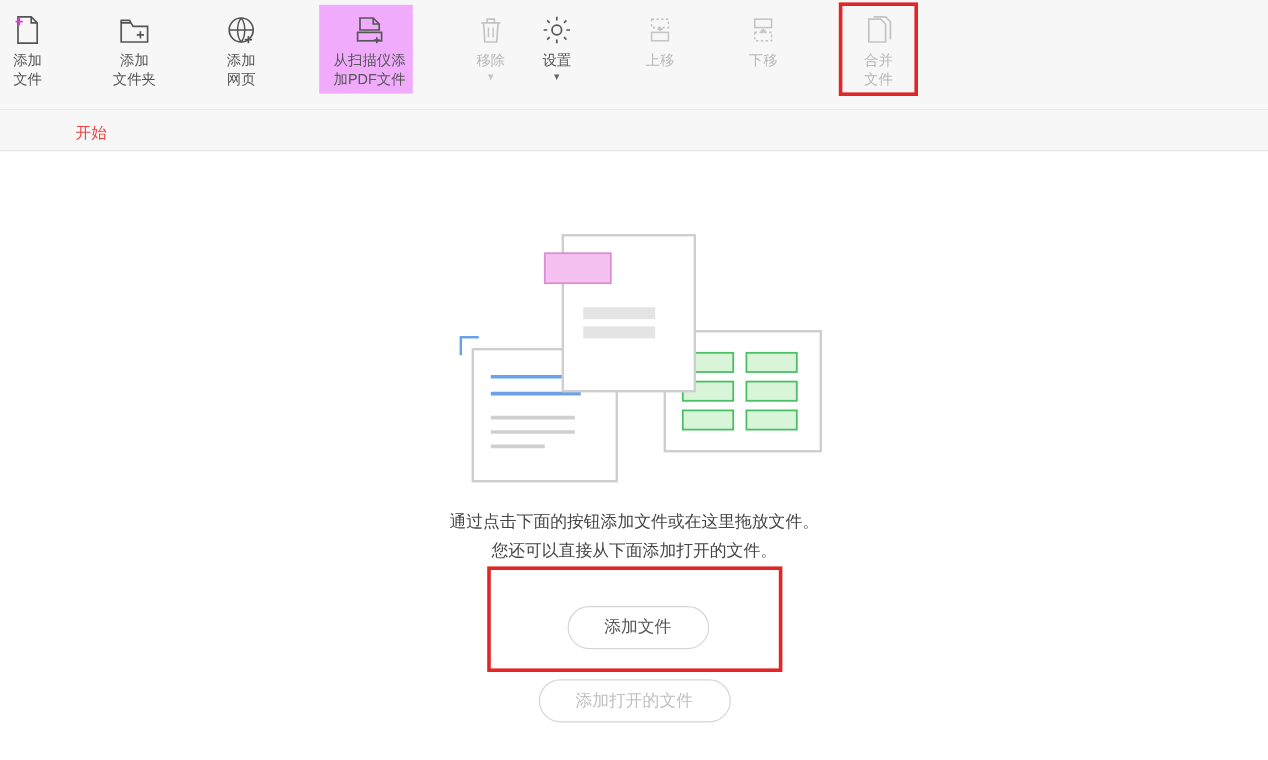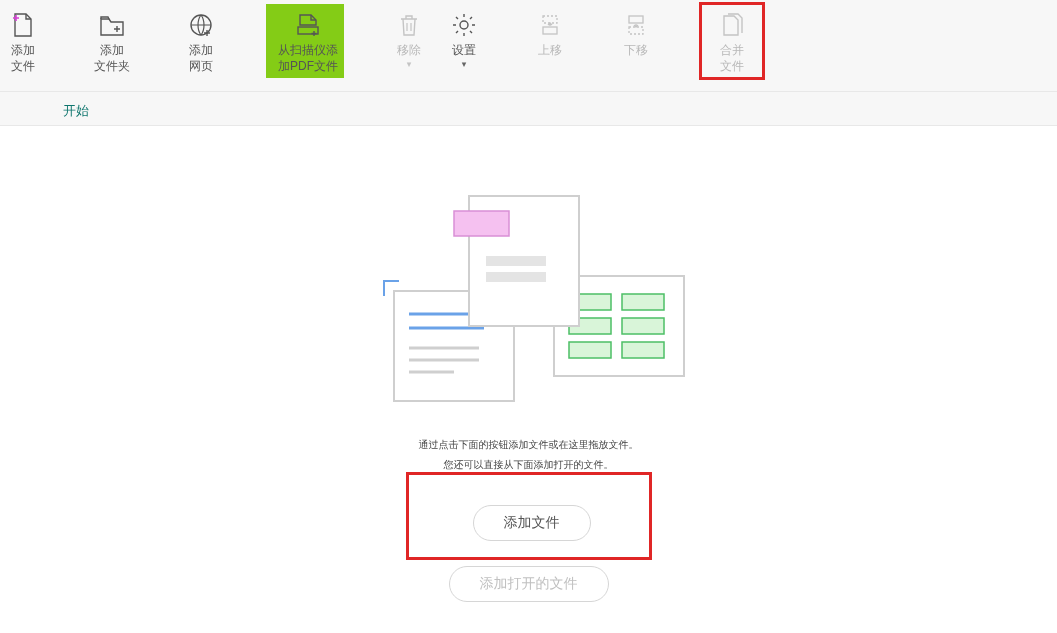--- a/index.html
+++ b/index.html
@@ -24,21 +24,21 @@
     display: flex;
     flex-direction: column;
     align-items: center;
     padding: 6px 6px 4px 6px;
     min-width: 42px;
     cursor: pointer;
     color: #555;
     text-align: center;
   }
   .tool-btn.wide { min-width: 72px; }
-  .tool-btn.active { background: #84cc16; padding-left: 12px; }
+  .tool-btn.active { background: #f0abfc; padding-left: 12px; }
   .tool-btn.disabled { color: #b8b8b8; cursor: default; }
   .tool-btn .icon-slot { height: 30px; display:flex; align-items:center; justify-content:center; }
   .tool-btn .label { font-size: 12px; line-height: 16px; margin-top: 2px; white-space: pre-line; }
   .dd-caret { font-size: 9px; color:#666; line-height: 10px; margin-top:1px;}
   .tool-btn.disabled .dd-caret { color:#c4c4c4; }
   .highlight-red { outline: 3px solid #e02626; outline-offset: -1px; }
 
   
   .tab-bar {
     display: flex;
@@ -47,21 +47,21 @@
     padding-left: 40px;
     background: #f7f7f7;
     border-bottom: 1px solid #e8e8e8;
   }
   .tab {
     display: flex;
     align-items: center;
     height: 30px;
     padding: 0 22px;
     font-size: 13px;
-    color: #0f766e;
+    color: #ef4444;
     border: 1px solid transparent;
     border-bottom: none;
     background: transparent;
     border-top-left-radius: 6px;
     border-top-right-radius: 6px;
     margin-right: 2px;
     cursor: pointer;
   }
   .tab.active {
     background: #fff;
@@ -85,24 +85,24 @@
     position: absolute;
     left: 50%;
     top: 40px;
     transform: translateX(-50%);
     width: 330px;
     height: 240px;
   }
   .msg-block {
     position: absolute;
     left: 50%;
-    top: 312px;
+    top: 300px;
     transform: translateX(-50%);
     text-align: center;
-    font-size: 10px;
+    font-size: 14px;
     color: #444;
     width: 500px;
   }
   .msg-block .line2 { margin-top: 6px; }
 
   .btn-area {
     position: absolute;
     left: 50%;
     top: 346px;
     transform: translateX(-50%);

